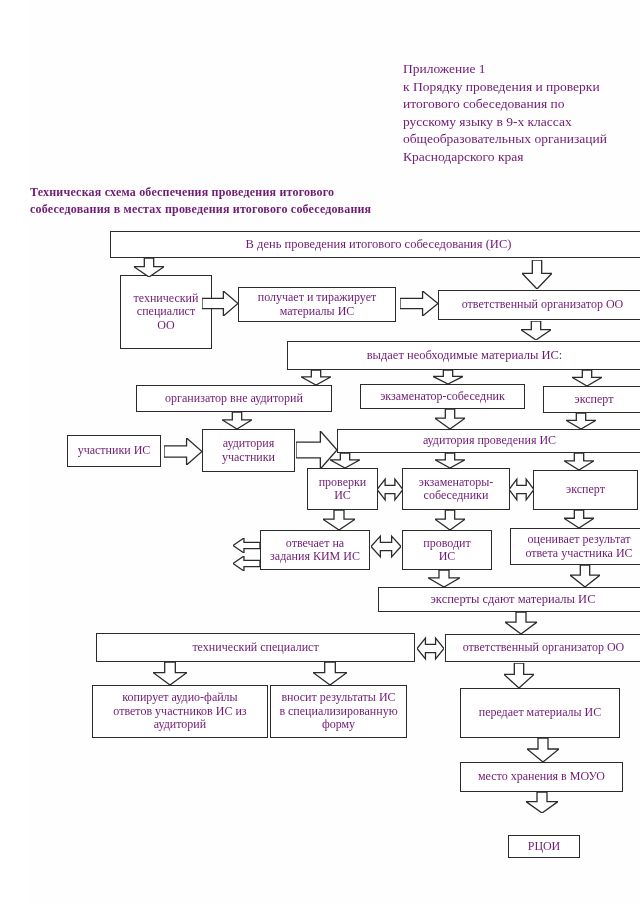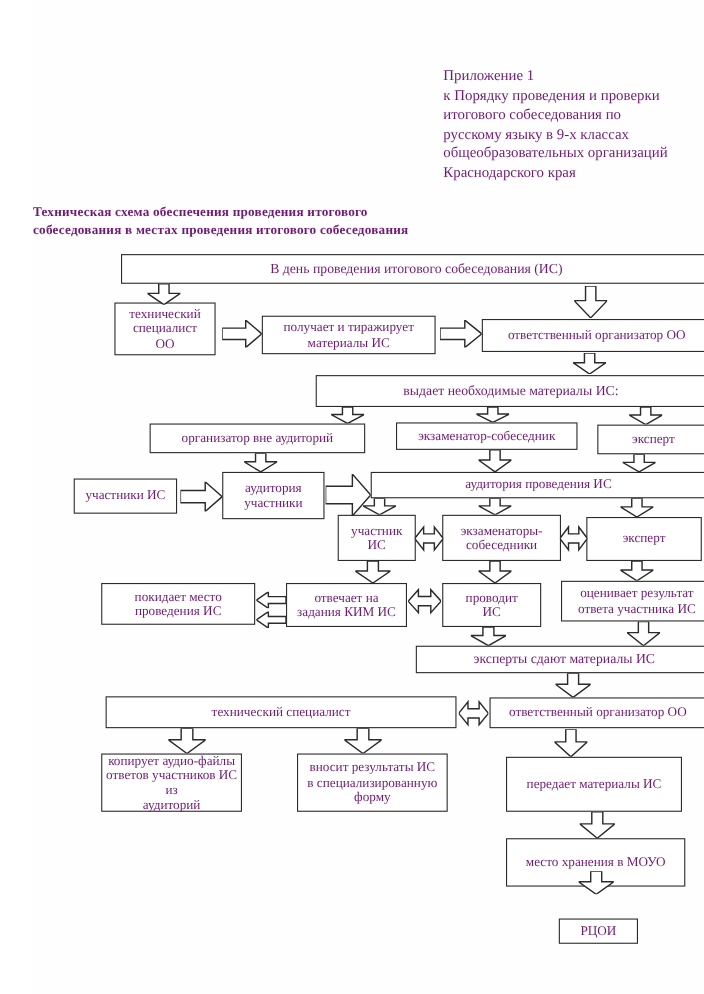--- a/index.html
+++ b/index.html
@@ -44,58 +44,56 @@
   <div class="annex">Приложение 1
 к Порядку проведения и проверки
 итогового собеседования по
 русскому языку в 9-х классах
 общеобразовательных организаций
 Краснодарского края</div>
   <div class="title">Техническая схема обеспечения проведения итогового
 собеседования в местах проведения итогового собеседования</div>
 
   <div class="box big" style="left:80px;top:231px;width:537px;height:27px">В день проведения итогового собеседования (ИС)</div>
-  <div class="box" style="left:74px;top:275px;width:92px;height:48px">технический
+  <div class="box" style="left:90px;top:275px;width:92px;height:74px">технический
 специалист
 ОО</div>
   <div class="box" style="left:208px;top:287px;width:158px;height:35px">получает и тиражирует
 материалы ИС</div>
   <div class="box" style="left:408px;top:290px;width:209px;height:30px">ответственный организатор ОО</div>
   <div class="box big" style="left:257px;top:341px;width:355px;height:29px">выдает необходимые материалы ИС:</div>
   <div class="box" style="left:106px;top:385px;width:196px;height:27px">организатор вне аудиторий</div>
   <div class="box" style="left:330px;top:384px;width:165px;height:25px">экзаменатор-собеседник</div>
   <div class="box" style="left:513px;top:386px;width:102px;height:27px">эксперт</div>
   <div class="box" style="left:37px;top:435px;width:94px;height:32px">участники ИС</div>
   <div class="box" style="left:172px;top:429px;width:93px;height:43px">аудитория
 участники</div>
   <div class="box" style="left:307px;top:429px;width:305px;height:24px">аудитория проведения ИС</div>
-  <div class="box" style="left:277px;top:468px;width:71px;height:42px">участник
+  <div class="box" style="left:277px;top:468px;width:71px;height:42px">проверки
 ИС</div>
   <div class="box" style="left:372px;top:468px;width:108px;height:42px">экзаменаторы-
 собеседники</div>
   <div class="box" style="left:503px;top:470px;width:105px;height:40px">эксперт</div>
-  <div class="box" style="left:62px;top:530px;width:140px;height:38px">покидает место
-проведения ИС</div>
   <div class="box" style="left:230px;top:530px;width:110px;height:40px">отвечает на
 задания КИМ ИС</div>
   <div class="box" style="left:372px;top:530px;width:90px;height:40px">проводит
 ИС</div>
   <div class="box big" style="left:348px;top:587px;width:270px;height:25px">эксперты сдают материалы ИС</div>
   <div class="box" style="left:480px;top:528px;width:138px;height:37px">оценивает результат
 ответа участника ИС</div>
   <div class="box" style="left:66px;top:633px;width:319px;height:29px">технический специалист</div>
   <div class="box" style="left:415px;top:634px;width:197px;height:28px">ответственный организатор ОО</div>
-  <div class="box" style="left:62px;top:685px;width:128px;height:53px">копирует аудио-файлы
+  <div class="box" style="left:62px;top:685px;width:176px;height:53px">копирует аудио-файлы
 ответов участников ИС из
 аудиторий</div>
   <div class="box" style="left:240px;top:685px;width:137px;height:53px">вносит результаты ИС
 в специализированную
 форму</div>
   <div class="box" style="left:430px;top:688px;width:160px;height:50px">передает материалы ИС</div>
-  <div class="box" style="left:430px;top:762px;width:163px;height:44px">место хранения в МОУО</div>
+  <div class="box" style="left:430px;top:762px;width:163px;height:30px">место хранения в МОУО</div>
   <div class="box" style="left:478px;top:835px;width:72px;height:23px">РЦОИ</div>
 
   <svg class="arr" style="left:104px;top:258px;width:30px;height:19px" viewBox="0 0 32 24" preserveAspectRatio="none">
       <polygon vector-effect="non-scaling-stroke" points="11,0 21,0 21,11 32,11 16,24 0,11 11,11"></polygon>
     </svg>
   <svg class="arr" style="left:492px;top:260px;width:30px;height:29px" viewBox="0 0 32 24" preserveAspectRatio="none">
       <polygon vector-effect="non-scaling-stroke" points="11,0 21,0 21,11 32,11 16,24 0,11 11,11"></polygon>
     </svg>
   <svg class="arr" style="left:491px;top:321px;width:30px;height:19px" viewBox="0 0 32 24" preserveAspectRatio="none">
       <polygon vector-effect="non-scaling-stroke" points="11,0 21,0 21,11 32,11 16,24 0,11 11,11"></polygon>

